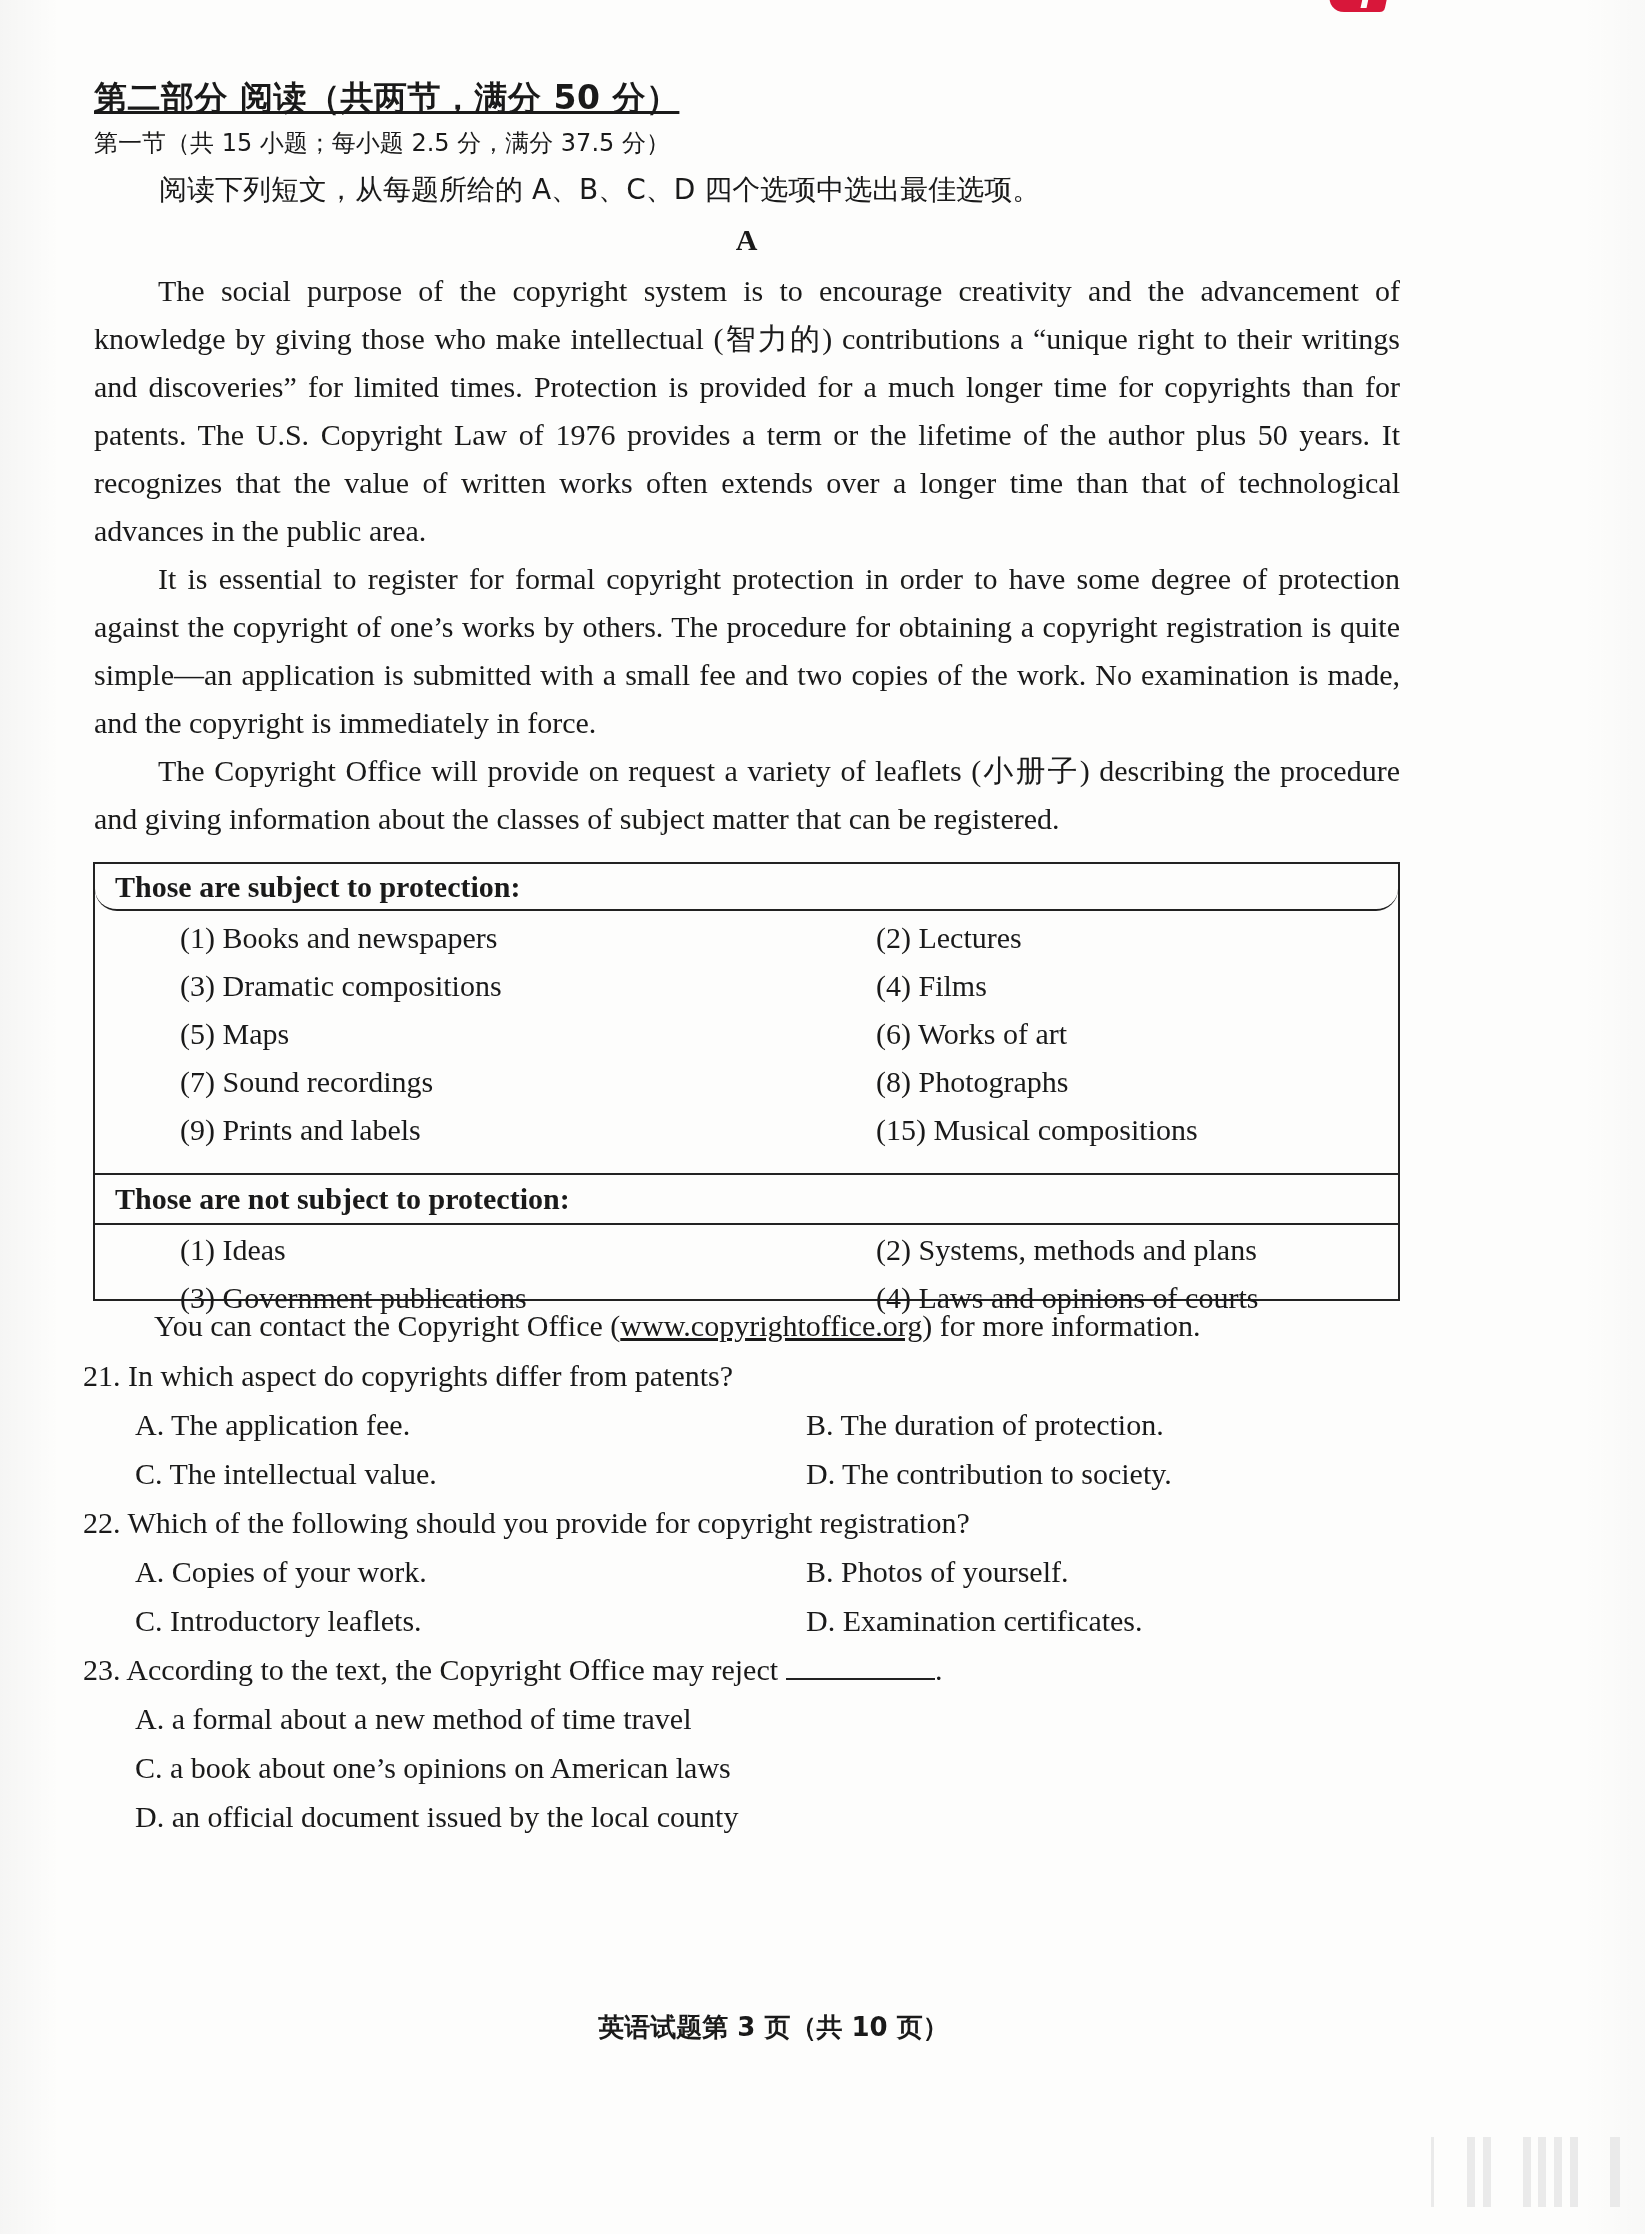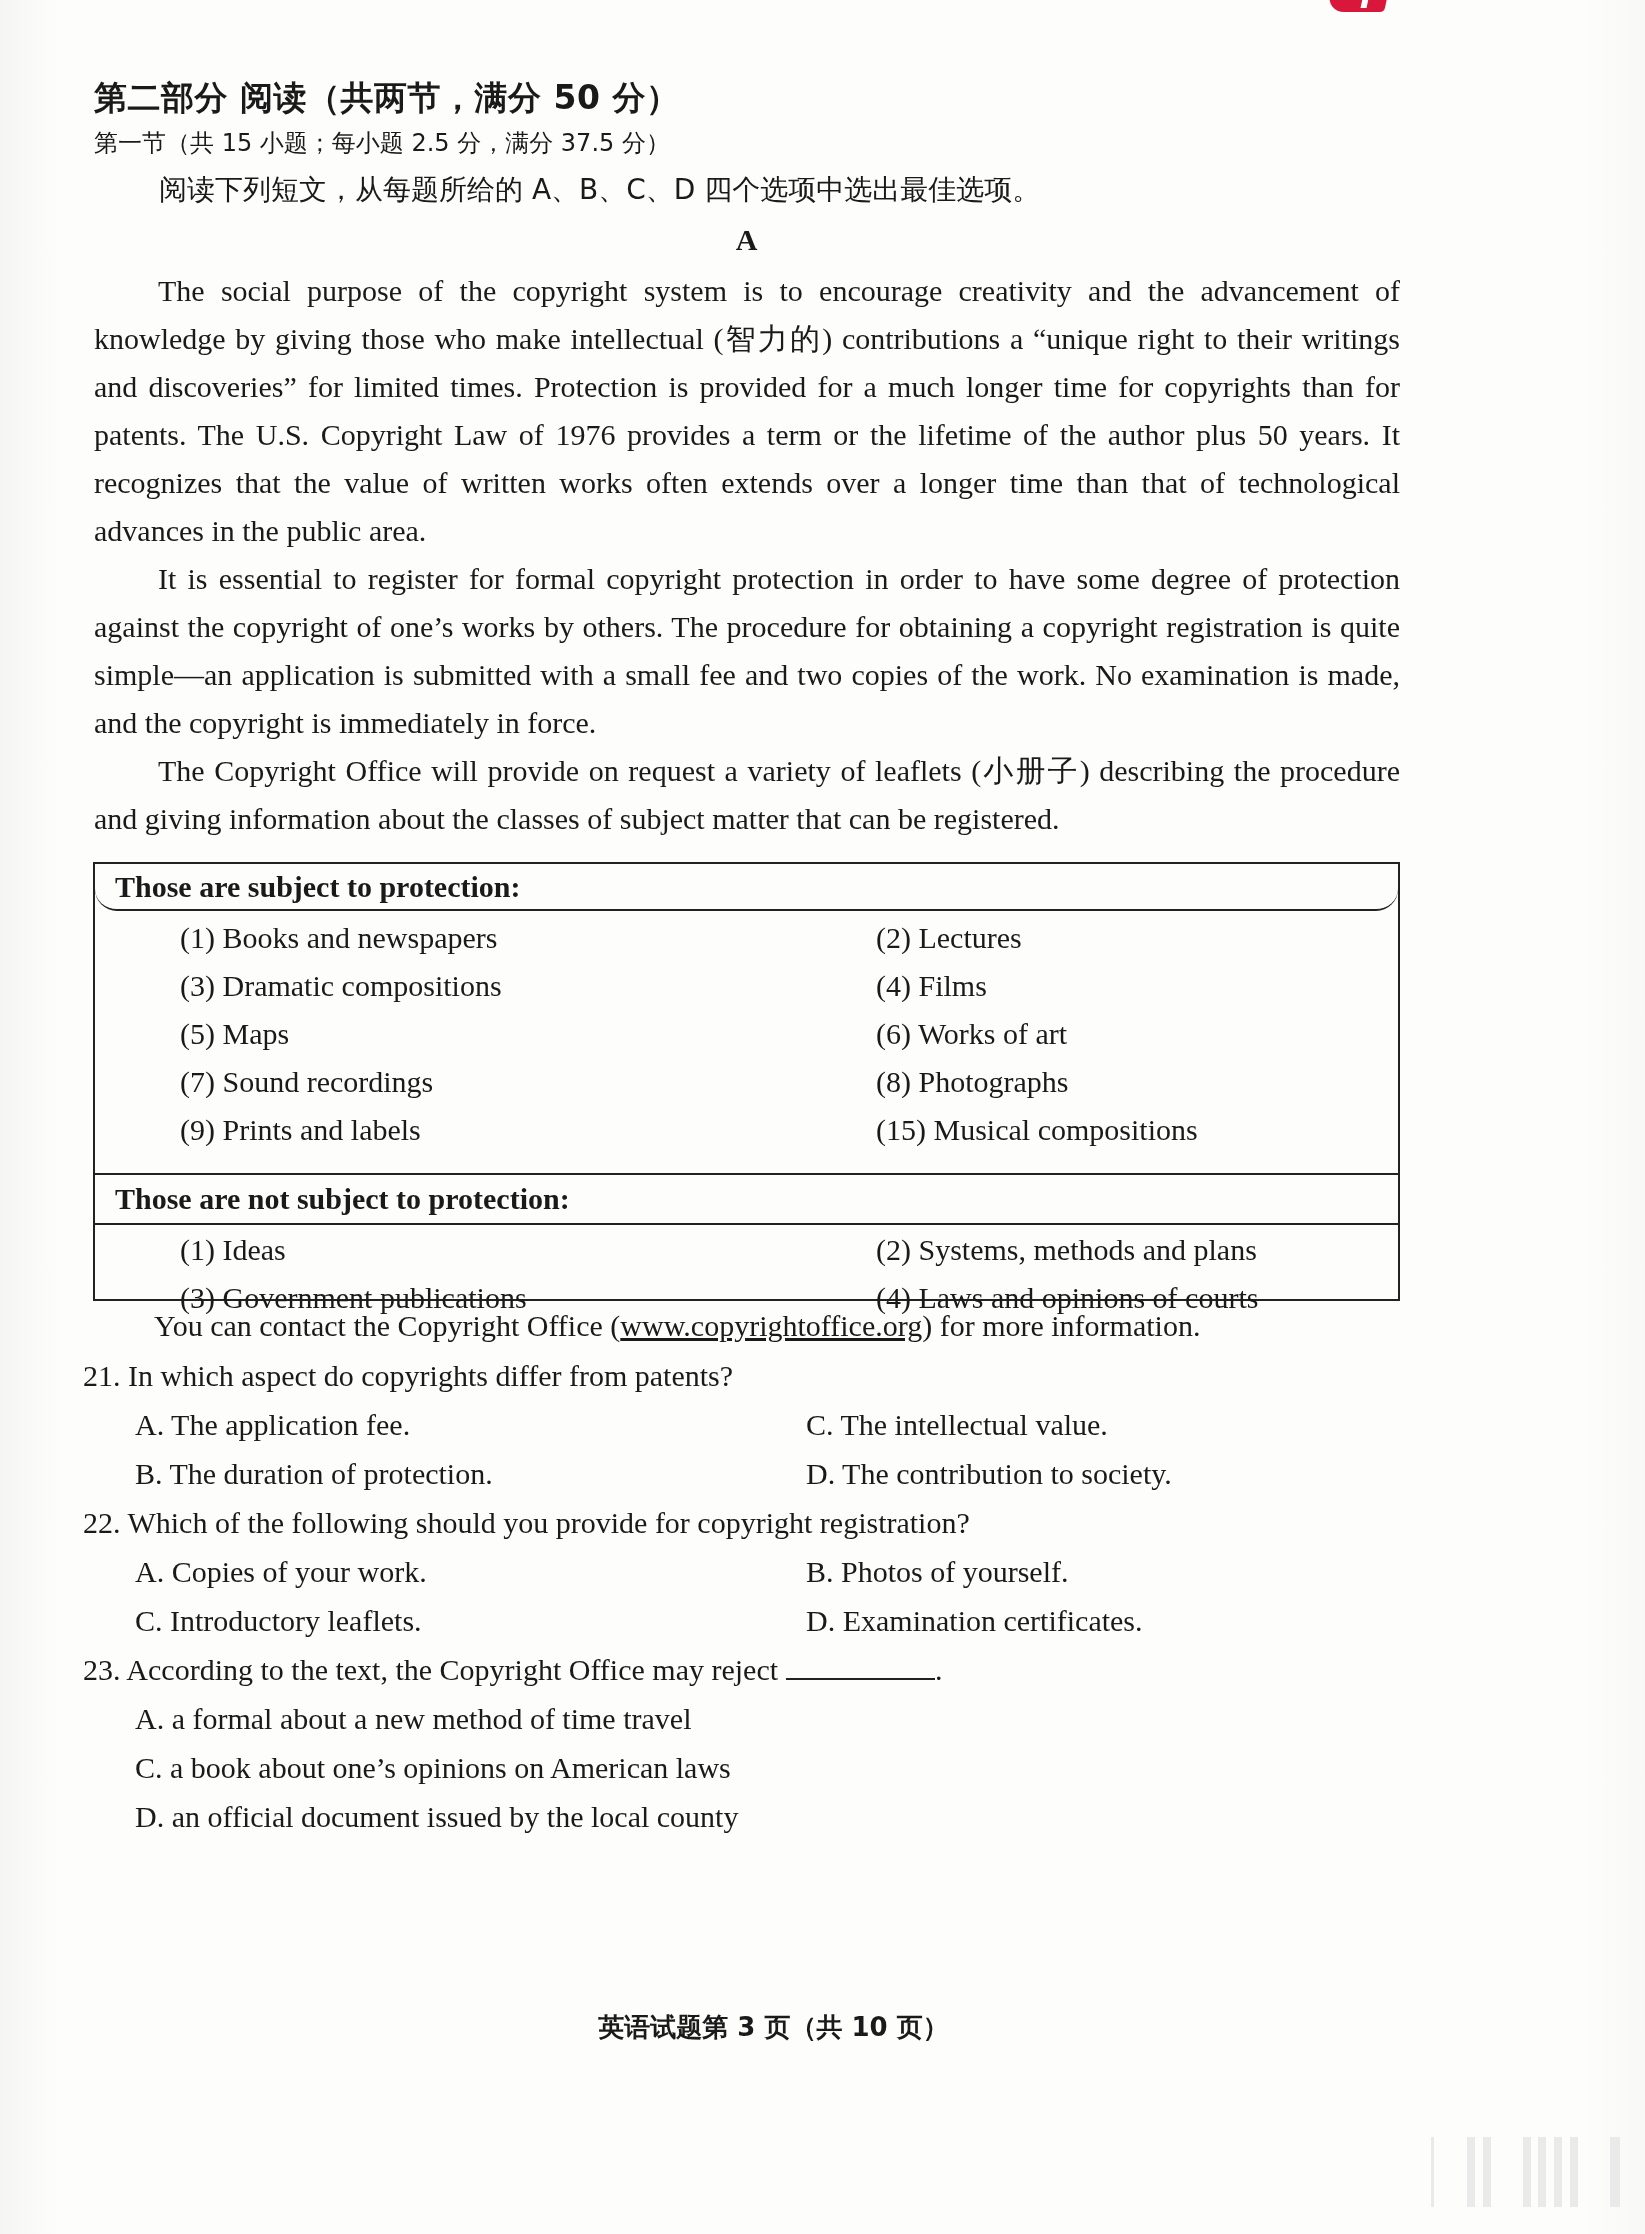--- a/index.html
+++ b/index.html
@@ -6,21 +6,21 @@
   body {
     width:1646px; height:2235px; background:#fdfdfc; position:relative; overflow:hidden;
     font-family:"Liberation Serif","DejaVu Serif",serif; color:#1a1a1a;
   }
   .scan-shade { position:absolute; left:0; top:0; width:1646px; height:2235px;
     background: linear-gradient(90deg, rgba(0,0,0,0.03) 0px, rgba(0,0,0,0) 60px, rgba(0,0,0,0) 1582px, rgba(0,0,0,0.02) 1646px); pointer-events:none; }
   .logo { position:absolute; top:-6px; left:1328px; width:75px; height:20px; }
   .logo .red { position:absolute; left:0; top:0; width:58px; height:18px; background:#d8173a; border-radius:0 0 10px 40px; transform:skewX(-12deg);}
   .logo .gap { position:absolute; left:34px; top:0; width:6px; height:14px; background:#fdfdfc; transform:skewX(-12deg);}
 
-  .h1 { position:absolute; left:94px; top:76px; font-family:"DejaVu Sans","Liberation Sans",sans-serif; font-weight:bold; font-size:33px; letter-spacing:0.5px; }
+  .h1 { position:absolute; left:94px; top:76px; font-family:"DejaVu Sans","Liberation Sans",sans-serif; font-weight:bold; font-size:33px; letter-spacing:0.5px;text-decoration:underline; }
   .h2 { position:absolute; left:94px; top:127px; font-family:"DejaVu Sans","Liberation Sans",sans-serif; font-size:24px; }
   .instr { position:absolute; left:159px; top:171px; font-family:"DejaVu Sans","Liberation Sans",sans-serif; font-size:28px; }
   .passage-label { position:absolute; left:0; width:1493px; text-align:center; top:223px; font-weight:bold; font-size:30px; }
 
   .passage { position:absolute; left:94px; top:267px; width:1306px; font-size:30px; line-height:48px; text-align:justify; }
   .passage p { margin:0; text-indent:64px; }
 
   .table { position:absolute; left:93px; top:862px; width:1307px; height:439px; border:2.5px solid #222; box-sizing:border-box; font-size:30px; }
   .thead { height:47px; border-bottom:2.5px solid #222; box-sizing:border-box; font-weight:bold; padding-left:20px; line-height:45px;border-radius:22px; }
   .tbody1 { height:264px; border-bottom:2.5px solid #222; box-sizing:border-box; padding-top:4px;font-family:Liberation Serif, serif; }
@@ -110,22 +110,22 @@
   </div>
 </div>
 
 <div class="contact"><span>You can contact the Copyright Office (</span><span class="url">www.copyrightoffice.org</span><span>) for more information.</span></div>
 
 <div class="questions">
   <div class="q">
     <div class="q-stem">21. In which aspect do copyrights differ from patents?</div>
     <div class="opts two">
       <div class="opt">A. The application fee.</div>
+      <div class="opt">B. The duration of protection.</div>
       <div class="opt">C. The intellectual value.</div>
-      <div class="opt">B. The duration of protection.</div>
       <div class="opt">D. The contribution to society.</div>
     </div>
   </div>
   <div class="q">
     <div class="q-stem">22. Which of the following should you provide for copyright registration?</div>
     <div class="opts two">
       <div class="opt">A. Copies of your work.</div>
       <div class="opt">B. Photos of yourself.</div>
       <div class="opt">C. Introductory leaflets.</div>
       <div class="opt">D. Examination certificates.</div>

